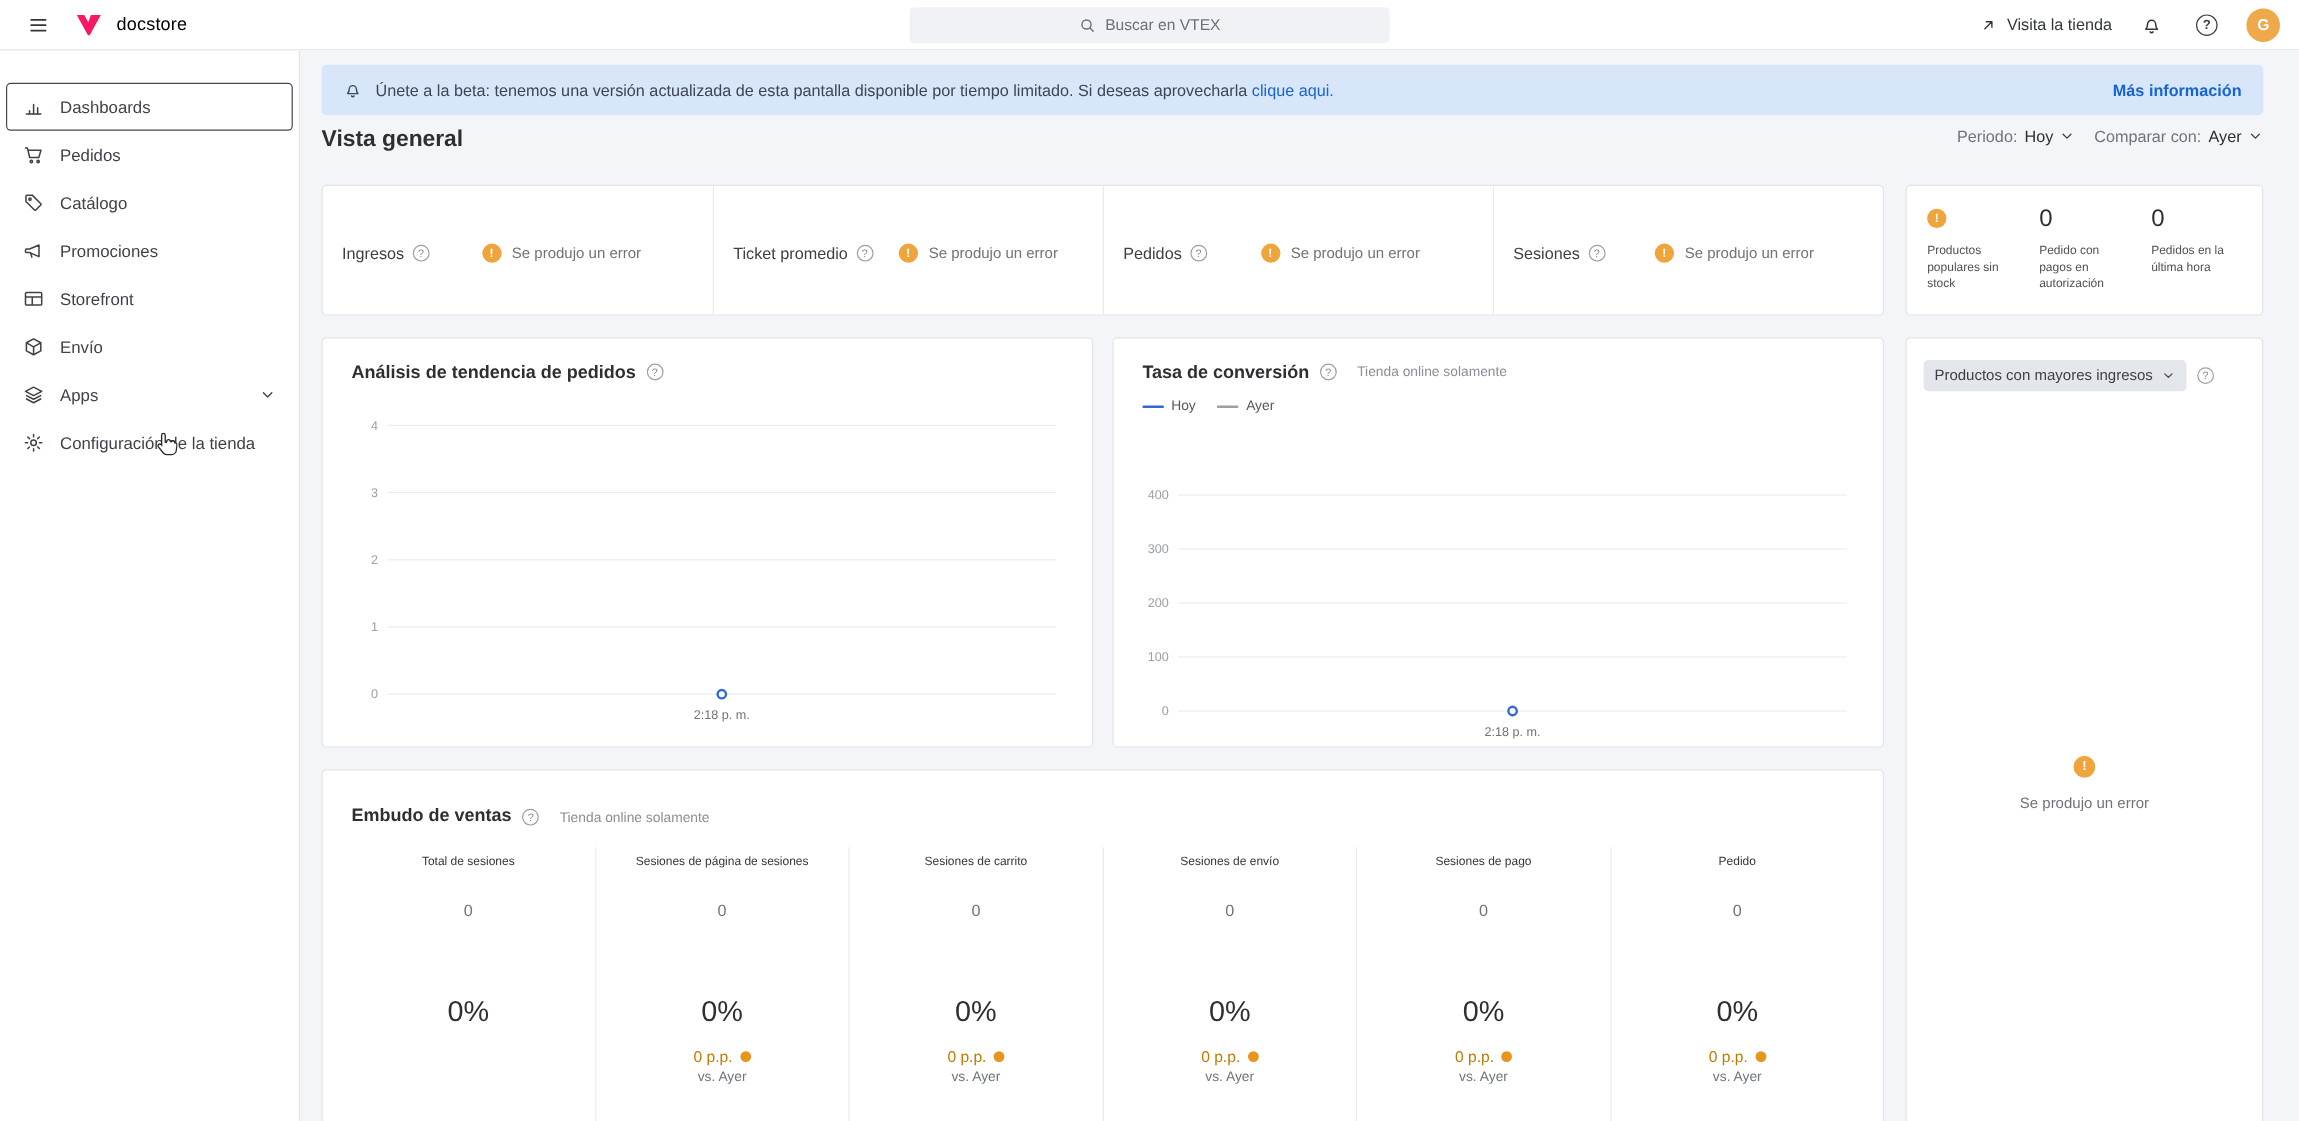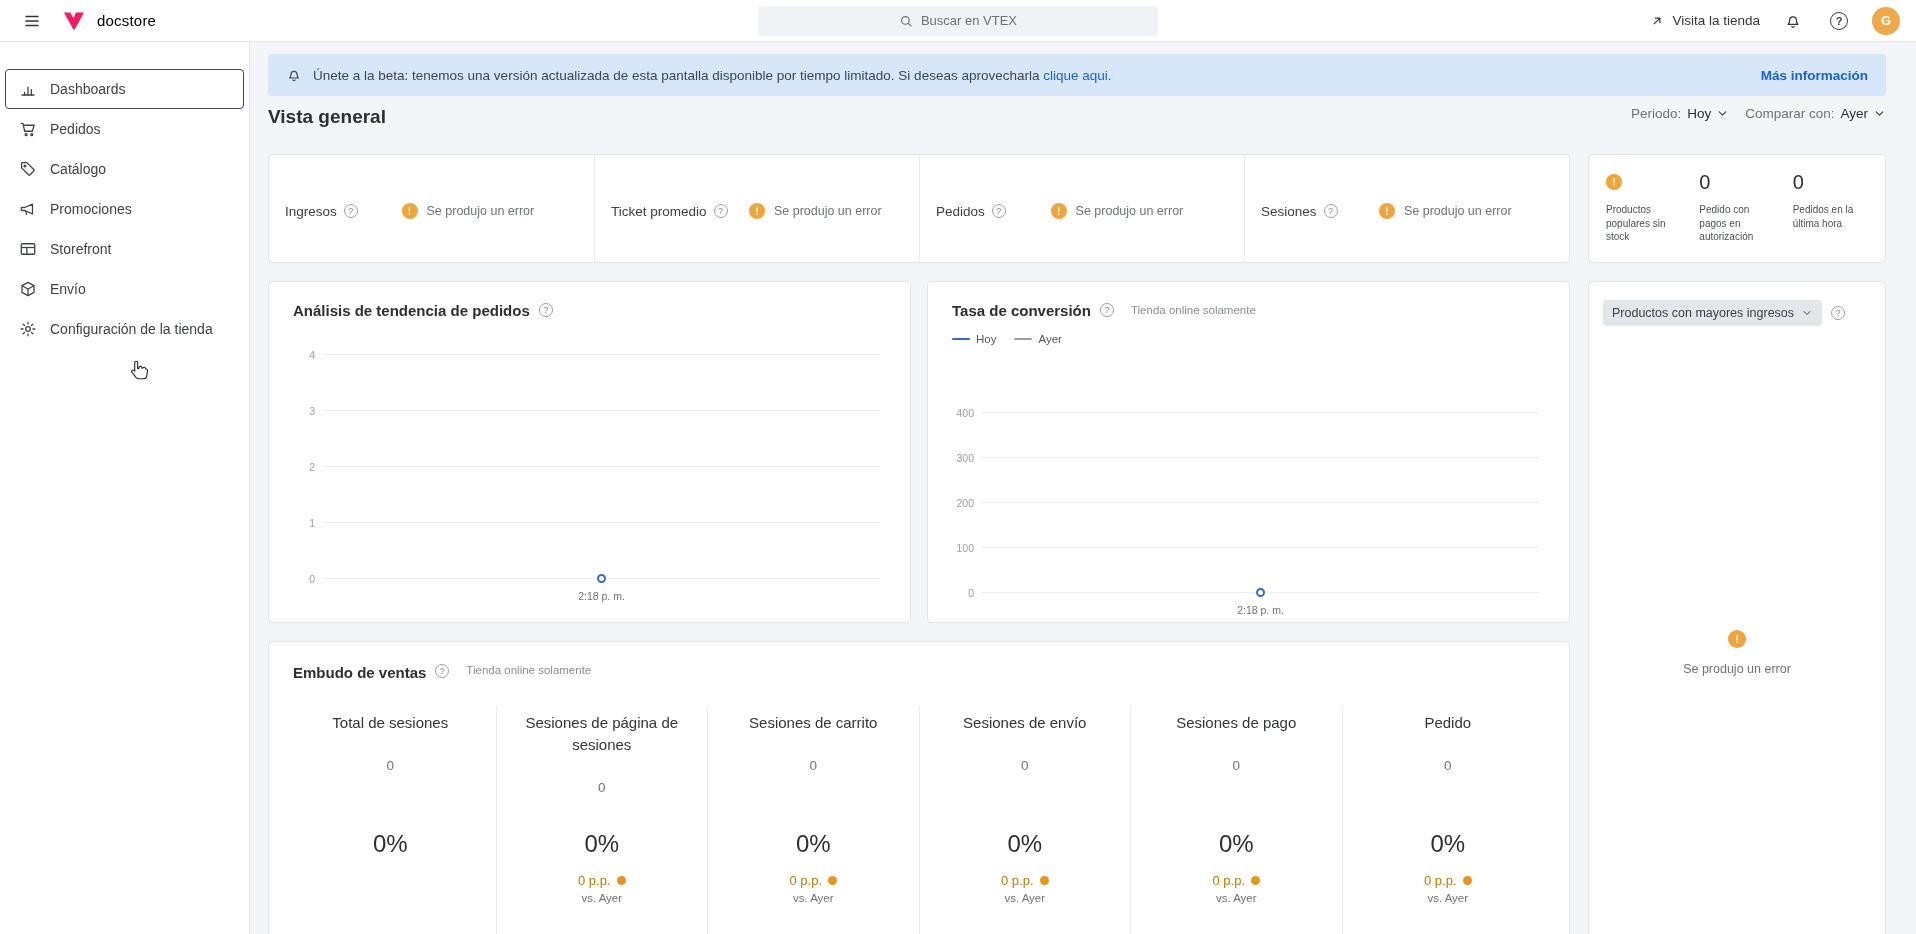--- a/index.html
+++ b/index.html
@@ -122,26 +122,26 @@
   .top-products { grid-column:2; grid-row:2 / 4; position:relative; padding:18px 14px; }
   .tp-head { display:flex; align-items:center; gap:9px; }
   .tp-select {
     background:#e3e6ea; border-radius:4px; height:26px; display:flex; align-items:center;
     gap:7px; padding:0 9px; font-size:12.5px; color:#3c3f45; cursor:pointer; white-space:nowrap;
   }
   .tp-error { position:absolute; top:348px; left:0; right:0; display:flex; flex-direction:column; align-items:center; gap:14px; color:#6f737a; font-size:12.5px; }
 
   
   .funnel { grid-column:1; padding:22px 16px 0; display:flex; flex-direction:column; overflow:hidden; }
-  .funnel-head { display:flex; align-items:flex-start; gap:9px; height:24px; padding:0 8px; }
+  .funnel-head { display:flex; align-items:flex-end; gap:9px; height:24px; padding:0 8px; }
   .funnel-cols { display:flex; margin-top:18px; flex:1; }
   .fcol { flex:1; padding:6px 14px 0; text-align:center; border-left:1px solid #e9ebee; }
   .fcol:first-child { border-left:none; }
   .f-top { height:118px; }
-  .f-title { font-size:15px; color:#33363b; line-height:1.45; max-width:190px; margin:0 auto 24px; }
+  .f-title { font-size:10px; color:#33363b; line-height:1.45; max-width:190px; margin:0 auto 24px; }
   .f-count { font-size:13.5px; color:#6f737a; }
   .f-pct { font-size:24px; color:#2e2f32; line-height:28px; margin-bottom:14px; }
   .f-delta { font-size:13px; color:#c07a00; display:flex; align-items:center; justify-content:center; gap:6px; height:16px; margin-bottom:4px; }
   .dotw { width:9px; height:9px; border-radius:50%; background:#e8951c; flex:none; }
   .f-vs { font-size:11.5px; color:#6f737a; }
 
   .cursor { position:fixed; left:130px; top:360px; z-index:50; pointer-events:none; }
 </style>
 </head>
 <body>
@@ -241,20 +241,35 @@
   </div>
   <div class="side-item">
     <span>
         <svg width="18" height="18" viewBox="0 0 24 24" fill="none" stroke="#3f4248" stroke-width="1.7" stroke-linejoin="round">
           <path d="M12 3.2l8 4.3v9l-8 4.3-8-4.3v-9l8-4.3z"></path>
           <path d="M4.2 7.6L12 12l7.8-4.4"></path>
           <path d="M12 12v8.6"></path>
         </svg>
       </span>
     <span>Envío</span>
+  </div>
+  <div class="side-item">
+    <span>
+        <svg width="18" height="18" viewBox="0 0 24 24" fill="none" stroke="#3f4248" stroke-width="1.7" stroke-linejoin="round">
+          <path d="M12 3.5l9 4.7-9 4.7-9-4.7z"></path>
+          <path d="M3.6 12.6L12 17l8.4-4.4"></path>
+          <path d="M3.6 16.4L12 20.8l8.4-4.4"></path>
+        </svg>
+      </span>
+    <span>Apps</span>
+    <span class="chev">
+        <svg width="14" height="14" viewBox="0 0 24 24" fill="none" stroke="#3f4248" stroke-width="2" stroke-linecap="round" stroke-linejoin="round">
+          <path d="M6 9l6 6 6-6"></path>
+        </svg>
+      </span>
   </div>
   <div class="side-item">
     <span>
         <svg width="18" height="18" viewBox="0 0 24 24" fill="none" stroke="#3f4248" stroke-width="1.7" stroke-linecap="round">
           <circle cx="12" cy="12" r="3.1"></circle>
           <path d="M12 2.9v2.5M12 18.6v2.5M21.1 12h-2.5M5.4 12H2.9M18.4 5.6l-1.8 1.8M7.4 16.6l-1.8 1.8M18.4 18.4l-1.8-1.8M7.4 7.4L5.6 5.6"></path>
         </svg>
       </span>
     <span>Configuración de la tienda</span>
   </div>

